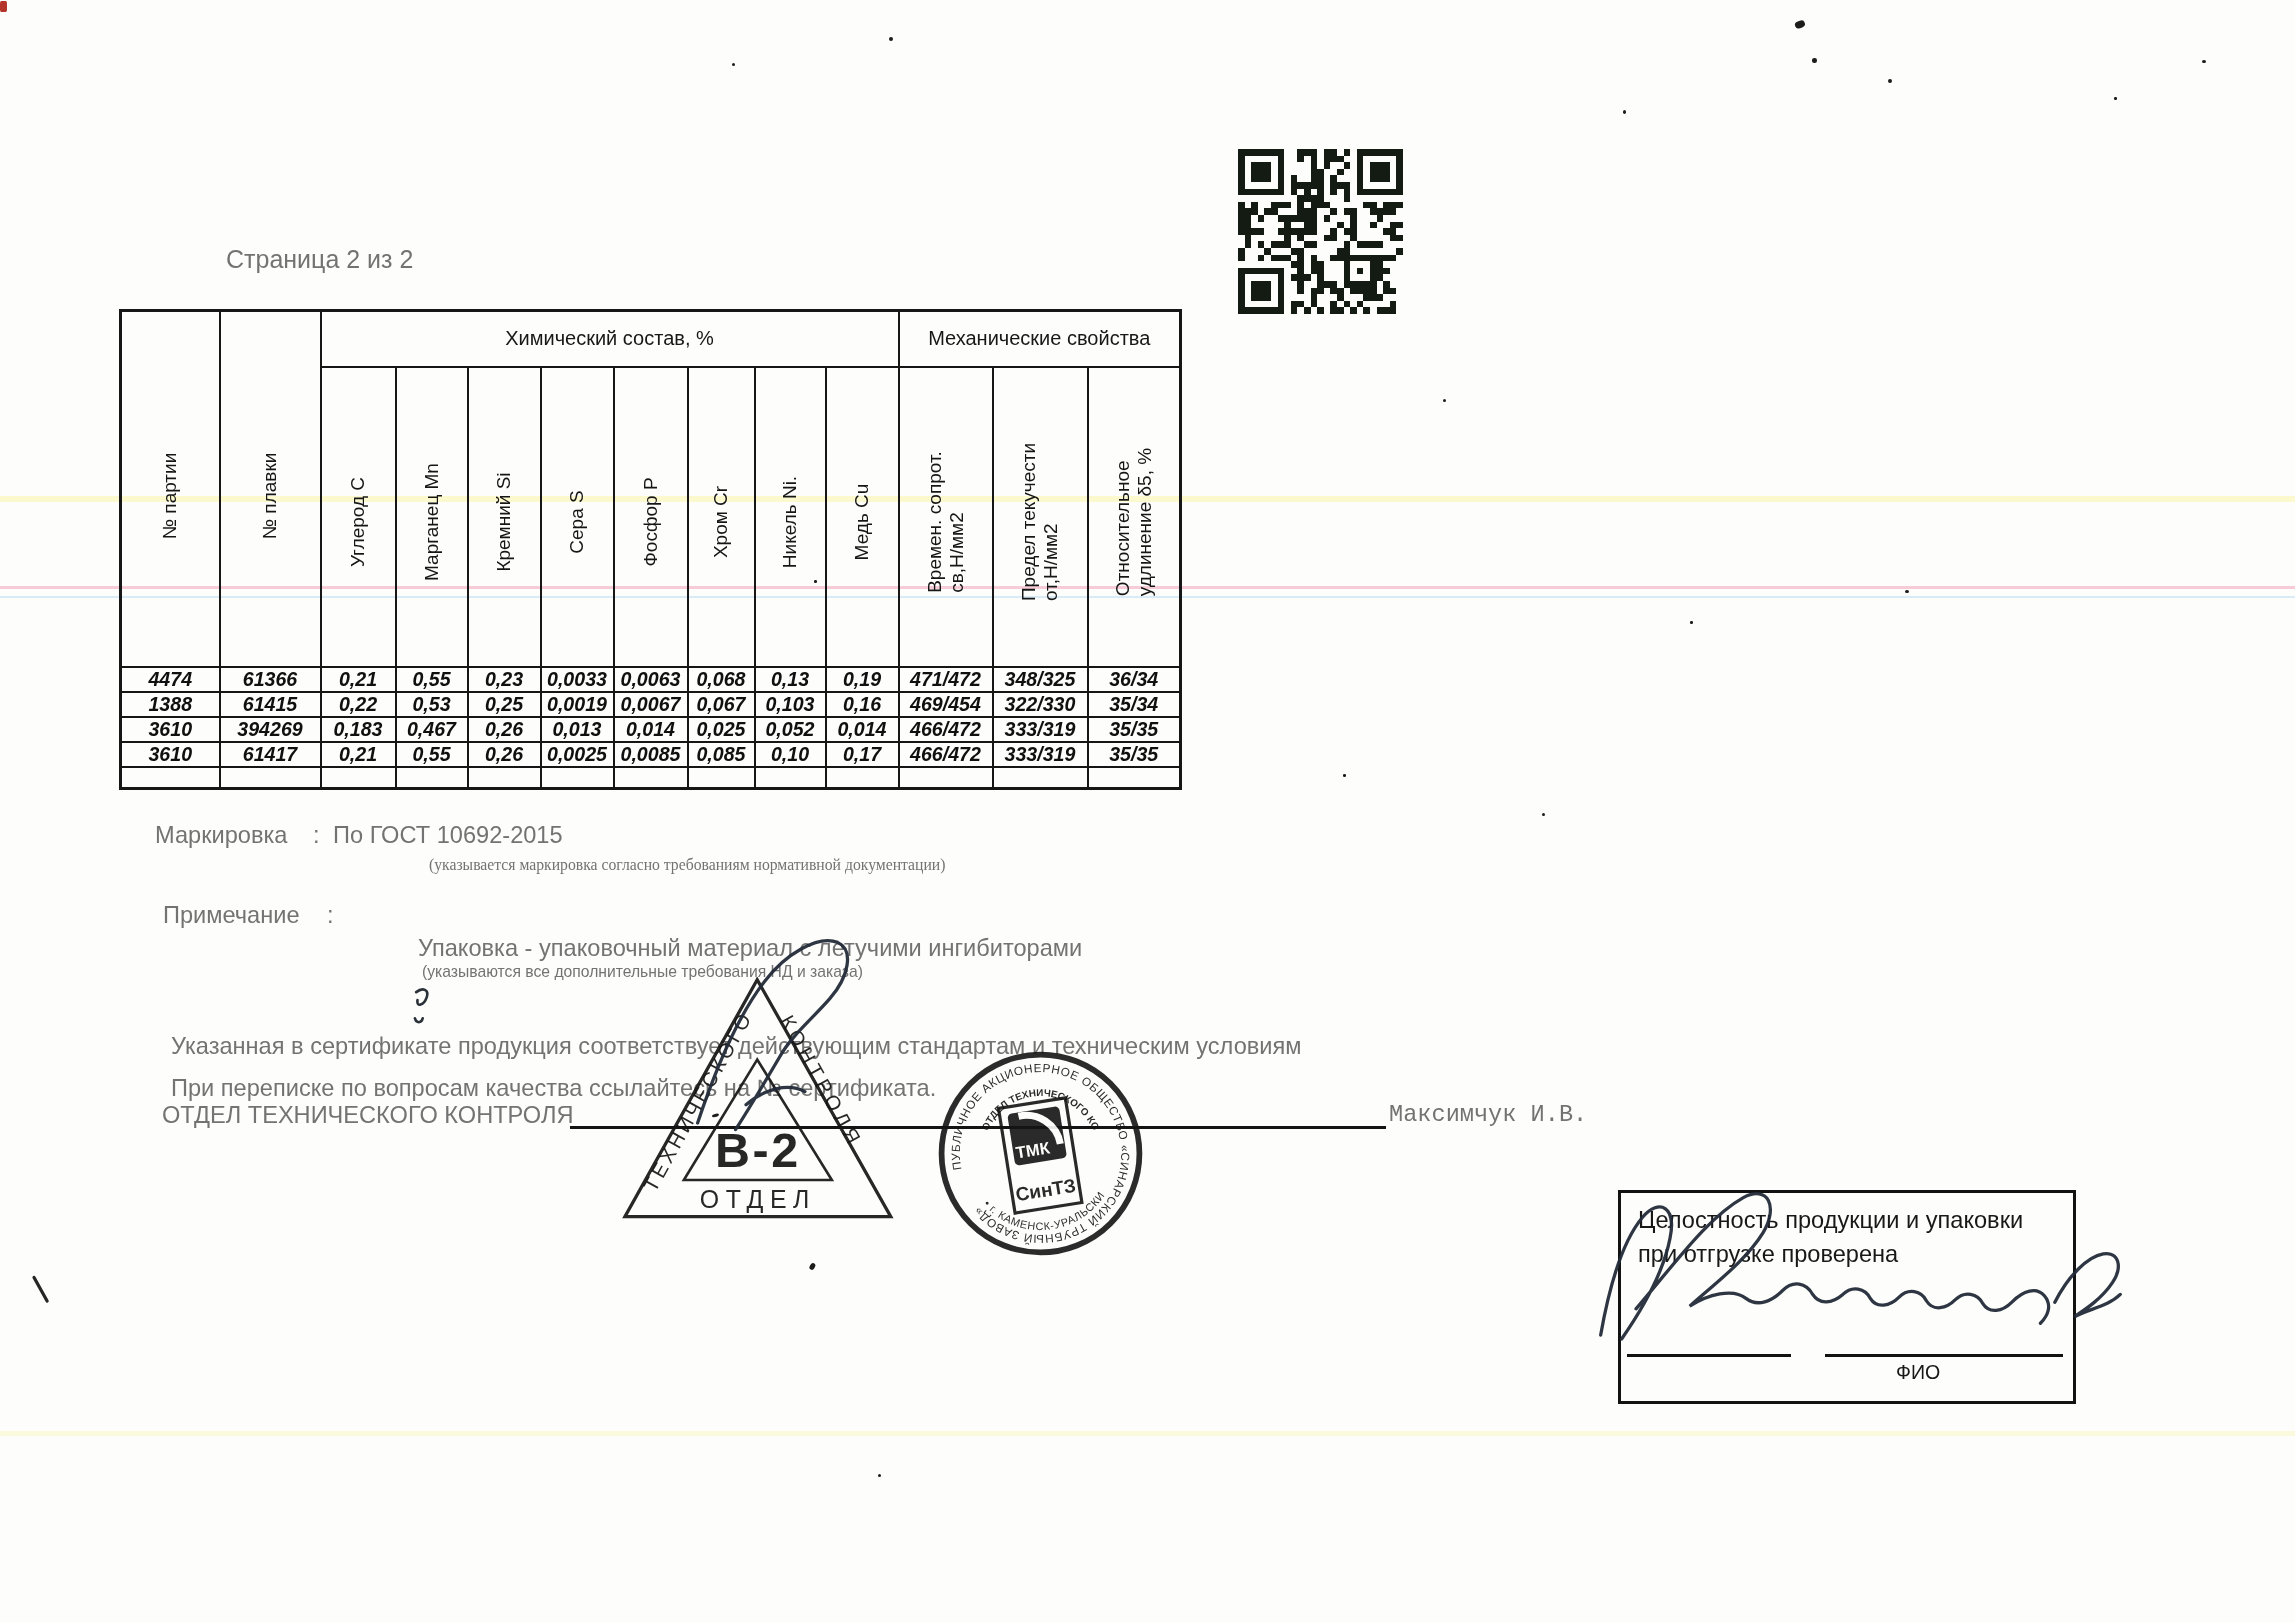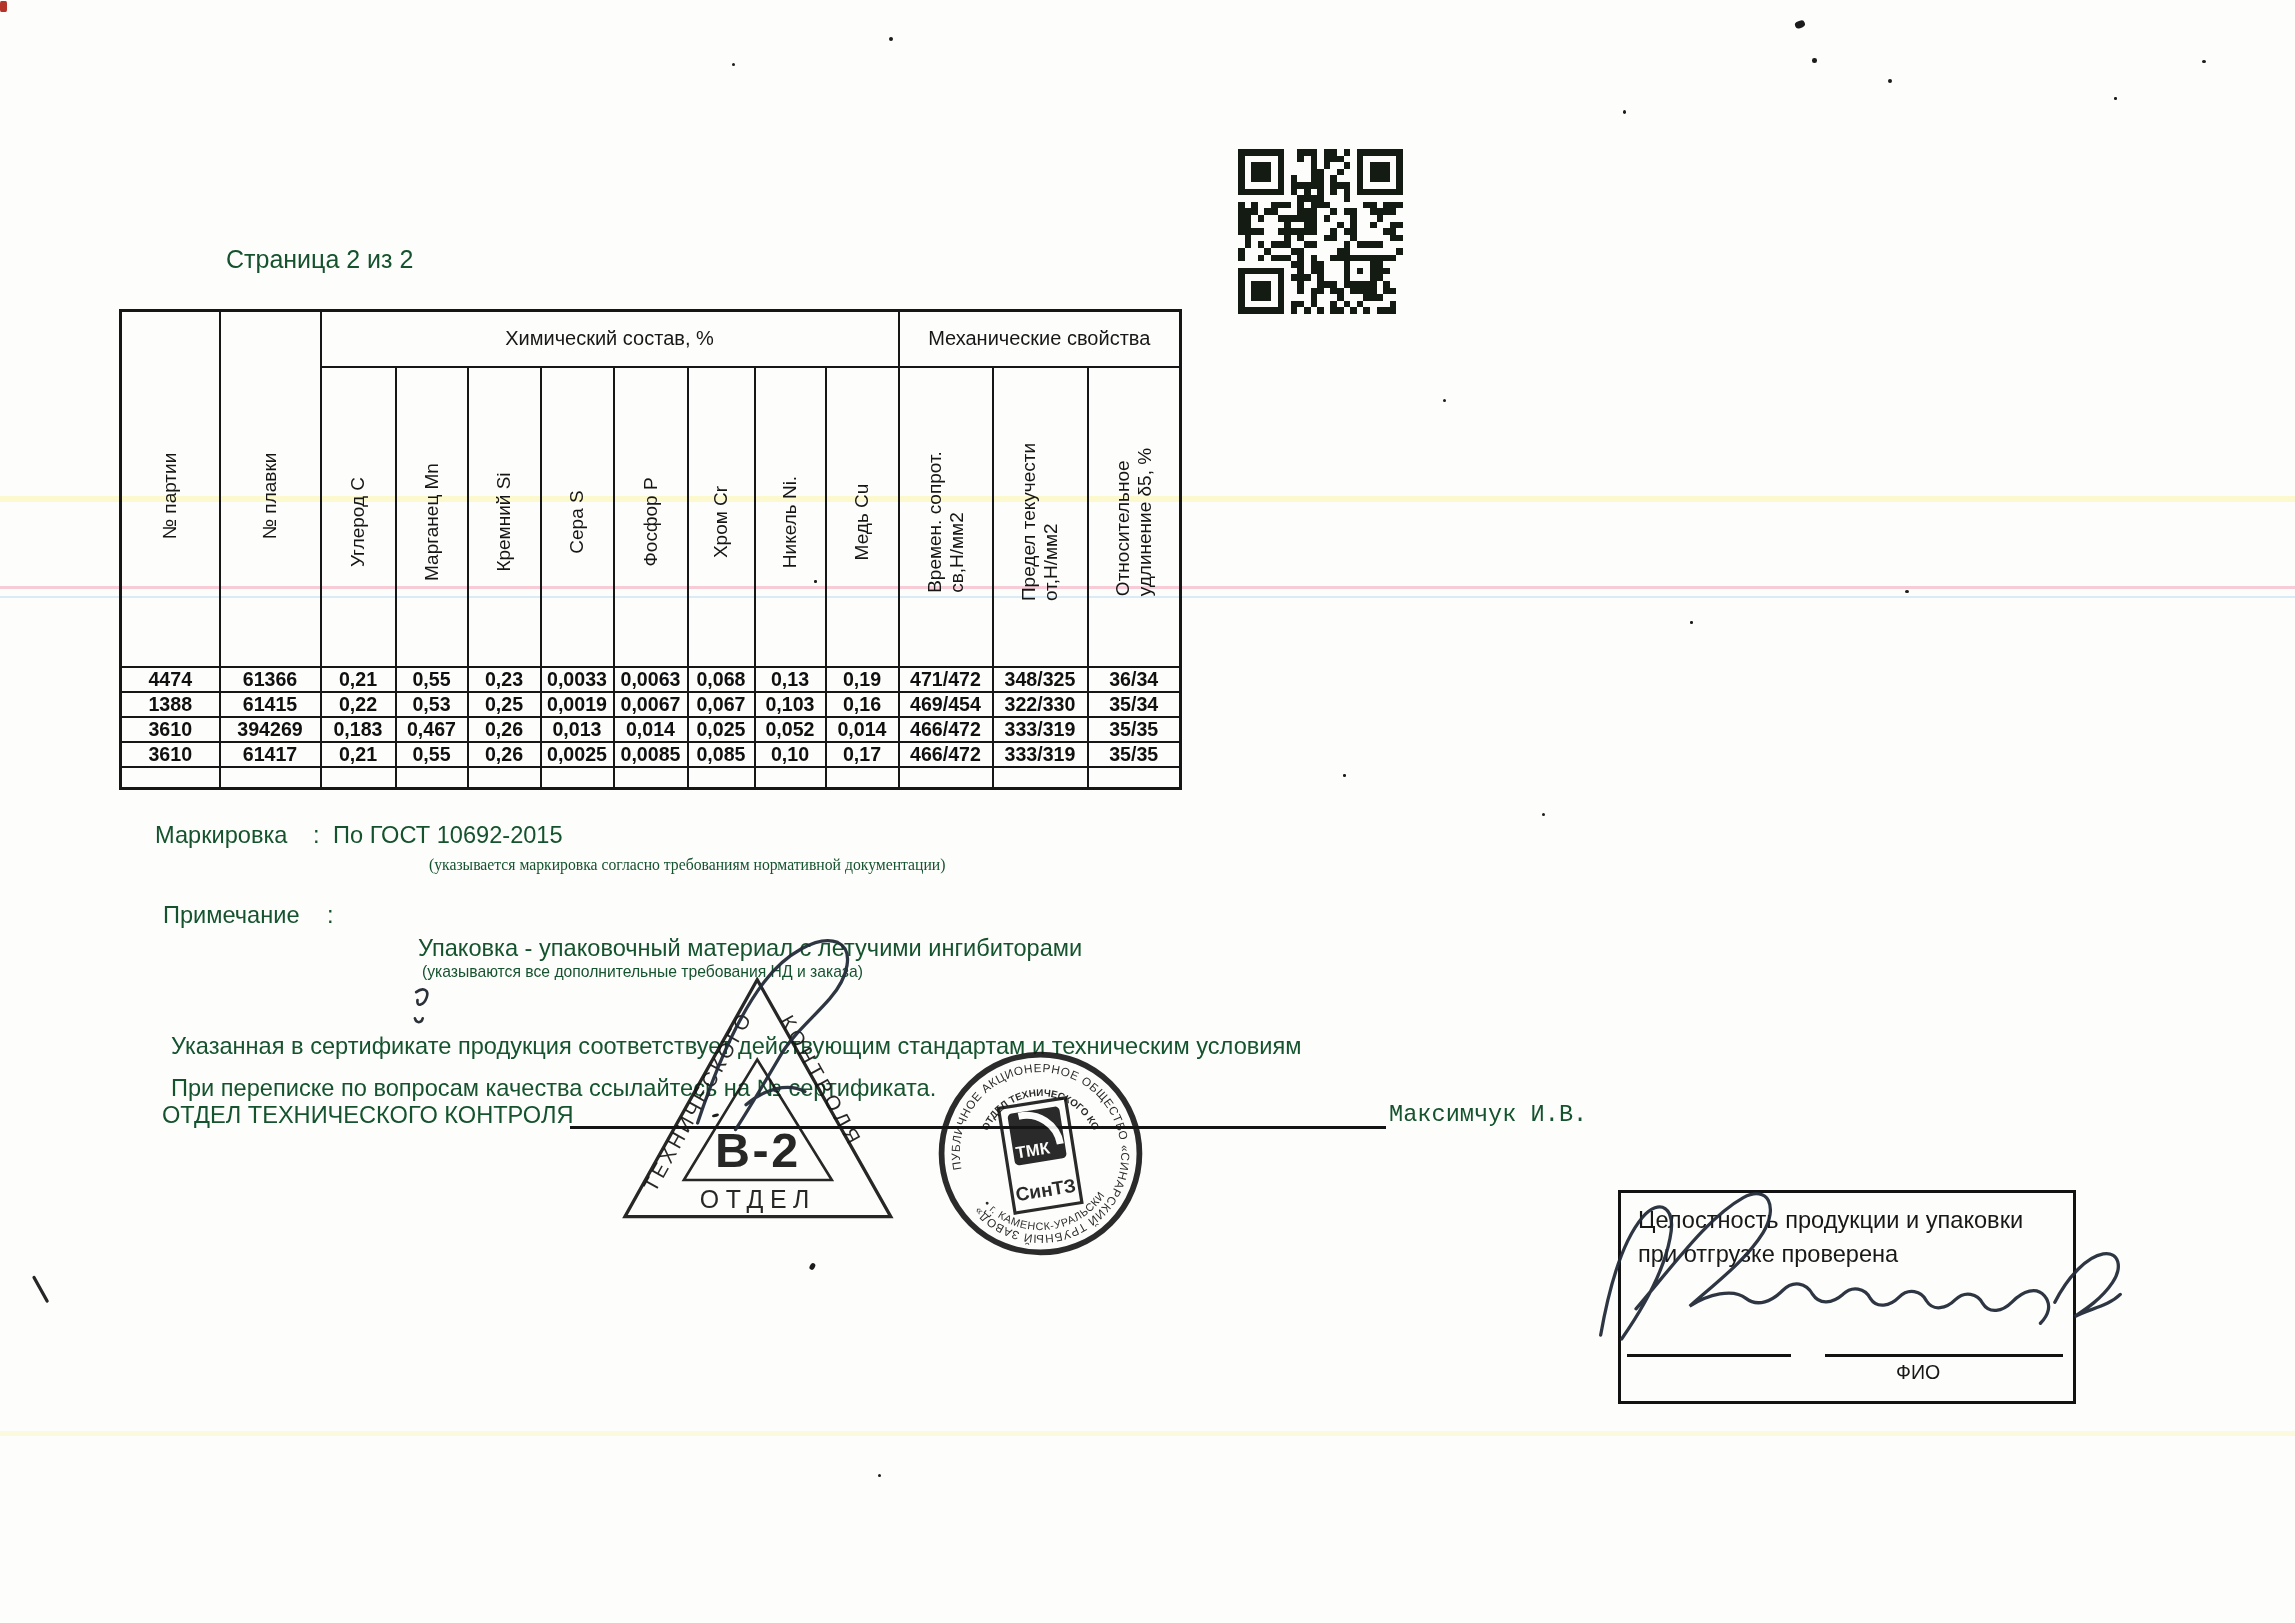--- a/index.html
+++ b/index.html
@@ -1,37 +1,37 @@
 <!DOCTYPE html>
 <html style="font-size:10.5px"><head>
 <meta charset="utf-8">
 <style>
   html,body { margin:0; padding:0; background:#888; }
   .page {
     position:relative; width:2295px; height:1623px; background:#fdfdfb;
     font-family:"Liberation Sans", sans-serif; color:#181818; overflow:hidden;
   }
-  .txt { position:absolute; white-space:nowrap; font-size:23.6px; color:#14532d; }
+  .txt { position:absolute; white-space:nowrap; font-size:23.6px; color:#737373; }
   .small { font-size:15.7px; }
   .title { font-size:25px; }
   .footer { font-size:24px; letter-spacing:0.3px; }
 
   
   table.cert { position:absolute; left:119px; top:309px; border-collapse:collapse;
                table-layout:fixed; border:3.3px solid #161616; }
   table.cert td { border:2px solid #161616; padding:0; overflow:visible; }
   tr.gr { height:56px; }
   td.ghead { text-align:center; vertical-align:middle; font-size:20px;margin-top:26px; }
   tr.vh { height:300px; }
   td.vhead { position:relative; }
   .rot { position:absolute; left:50%; top:52%;
          transform:translate(-50%,-50%) rotate(-90deg);
          width:max-content; font-size:19px; line-height:1.18;
          white-space:pre-line; text-align:left; color:#161616; }
-  tr.dr { height:22px; }
+  tr.dr { height:22px;font-style:italic; }
   tr.dr td { text-align:center; vertical-align:middle; font-size:19.6px; font-weight:bold; color:#101010; }
 
   
   .band { position:absolute; left:0; width:100%; pointer-events:none; }
   .speck { position:absolute; background:#1c1c1c; border-radius:50%; }
 
   
   .hline { position:absolute; background:#141414; }
 
   

